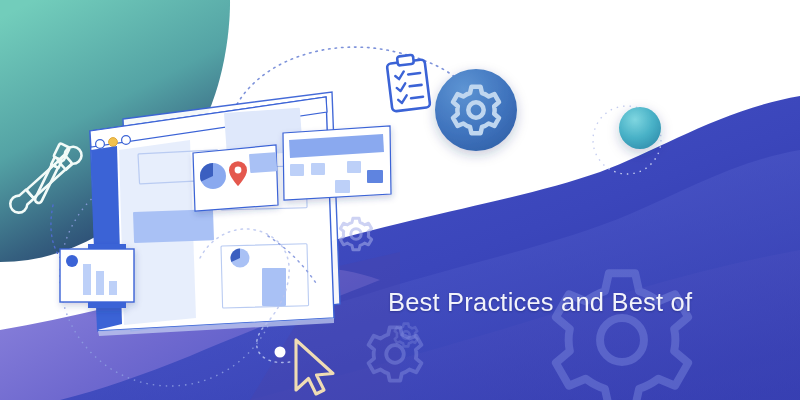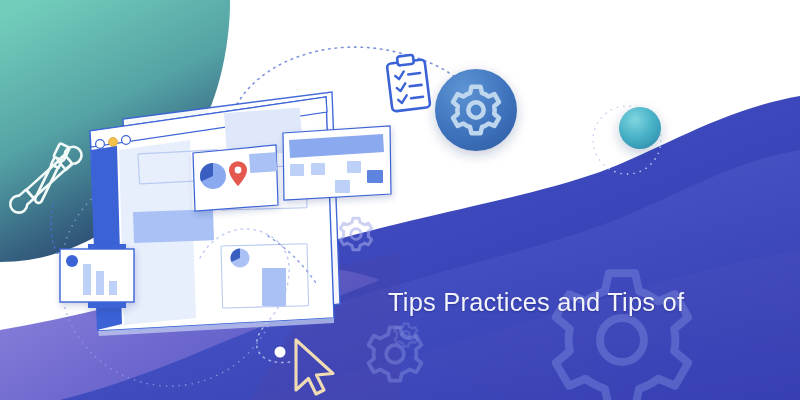--- a/index.html
+++ b/index.html
@@ -272,17 +272,17 @@
     <g transform="translate(406,335) scale(0.52)" fill="none" stroke="#8b96e4" stroke-width="5" opacity="0.3" stroke-linejoin="round">
       <use href="#gearOutline"></use>
     </g>
 
     <g transform="translate(296,340)">
       <path d="M0,0 L0,50 L12.5,38.5 L20,54 L28,50 L20.5,35 L37,33.5 Z" fill="none" stroke="#efdcb4" stroke-width="3.1" stroke-linejoin="round" stroke-linecap="round"></path>
     </g>
   </svg>
 
   <div id="headline">
-    <span class="line">Tips Practices and Tips of</span>
+    <span class="line">Best Practices and Best of</span>
     <span class="line">Automated Testing  in 2021</span>
   </div>
 
 </div>
 
 </body></html>

